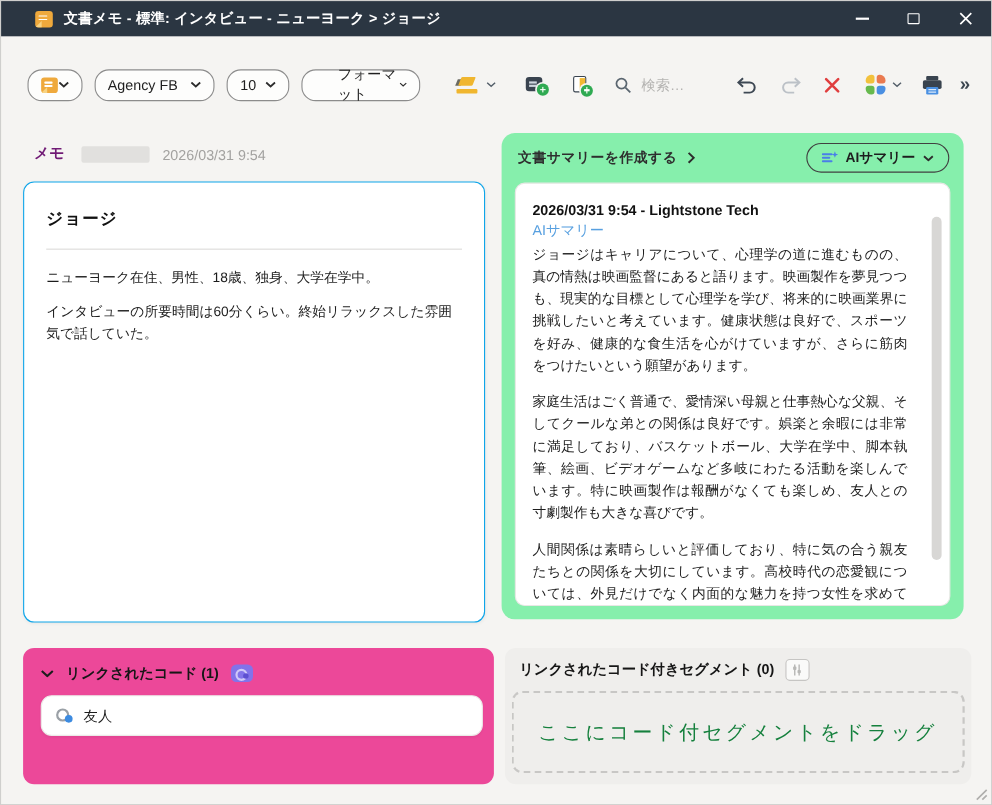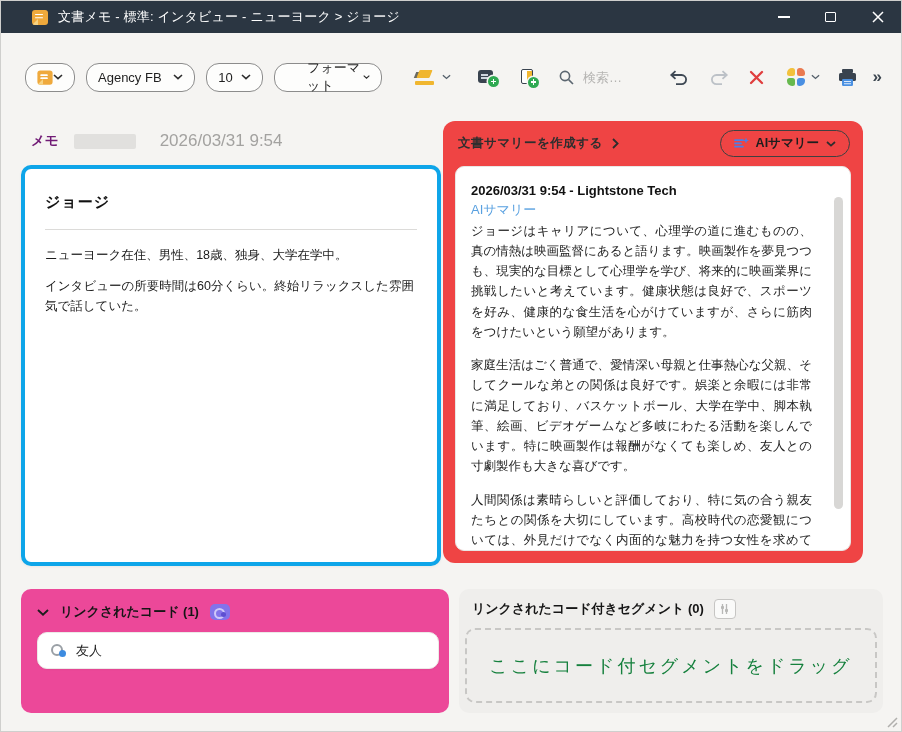--- a/index.html
+++ b/index.html
@@ -8,21 +8,21 @@
     font-family: "Liberation Sans", "DejaVu Sans", sans-serif;
     color:#222; overflow:hidden; position:relative;
     background:#f5f4f2;
   }
   .window { position:absolute; inset:0; border:1px solid #cfcfcd; }
 
   
   .titlebar { position:absolute; top:0; left:0; right:0; height:32px;
     background:#2b3642; display:flex; align-items:center; }
   .titlebar-icon { margin-left:31px; }
-  .win-title { color:#fff; font-size:13px; font-weight:400; margin-left:10px; letter-spacing:.2px; }
+  .win-title { color:#fff; font-size:13px; font-weight:700; margin-left:10px; letter-spacing:.2px; }
   .win-controls { margin-left:auto; display:flex; height:100%; }
   .win-btn { width:47px; height:100%; display:flex; align-items:center; justify-content:center; cursor:default; }
   .min-glyph { width:12px; height:2px; background:#fff; }
   .max-glyph { width:11px; height:10px; border:1.6px solid #fff; border-radius:1px; }
 
   
   .memo-ico { position:relative; width:16px; height:15px; background:#efa93c; border-radius:3px; display:inline-block; flex:none; }
   .memo-ico:before { content:""; position:absolute; left:3px; top:4px; width:8px; height:1.8px; background:#fff; border-radius:1px;
      box-shadow:0 3.2px 0 #fff; }
   .memo-ico:after { content:""; position:absolute; left:0; bottom:0; border-style:solid; border-width:0 0 6px 6px;
@@ -62,33 +62,33 @@
   .quad .q2 { background:#ea7a50; border-top-right-radius:5px; }
   .quad .q3 { background:#67b94e; border-bottom-left-radius:5px; }
   .quad .q4 { background:#4a8fe2; border-bottom-right-radius:5px; }
 
   .more-glyph { font-size:17px; color:#3c4650; font-weight:700; letter-spacing:-1px; }
 
   
   .memo-head { position:absolute; top:130px; left:30px; display:flex; align-items:center; }
   .memo-label { font-size:13.5px; font-weight:700; color:#701a75; }
   .redacted { width:62px; height:15px; background:#e1e0de; border-radius:2px; margin-left:15px; }
-  .memo-time { font-size:17px; color:#a3a2a0; margin-left:24px; }
+  .memo-time { font-size:13px; color:#a3a2a0; margin-left:12px; }
 
   
   .memo-card { position:absolute; left:20px; top:164px; width:420px; height:401px;
-    background:#fff; border:4px solid #0ea5e9; border-radius:10px; padding:24px 20px;
+    background:#fff; border:1px solid #0ea5e9; border-radius:10px; padding:24px 20px;
     box-shadow:0 1px 3px rgba(0,0,0,.05); }
   .memo-title { font-size:15px; font-weight:700; color:#111; letter-spacing:1px; }
   .memo-divider { height:1px; background:#dcdbd9; margin:17px 0 15px; }
   .memo-card p { font-size:12.5px; line-height:1.6; color:#1c1c1c; margin-bottom:11px; }
 
   
-  .summary-panel { position:absolute; left:442px; top:120px; width:420px; height:442px;
-    background:#ef4444; border-radius:12px; }
+  .summary-panel { position:absolute; left:455px; top:120px; width:420px; height:442px;
+    background:#86efac; border-radius:12px; }
   .summary-head { height:45px; display:flex; align-items:center; padding:0 13px 0 15px; }
   .summary-head-link { display:flex; align-items:center; gap:9px; font-size:12.5px; font-weight:700; color:#2e2e2e; letter-spacing:.5px; cursor:default; }
   .ai-btn { margin-left:auto; display:flex; align-items:center; gap:7px; border:1.4px solid #404040; border-radius:14px;
     background:transparent; padding:4px 13px; font-size:12.5px; font-weight:700; color:#1e1e1e; cursor:default;
     font-family:"Liberation Sans","DejaVu Sans",sans-serif; }
   .summary-card { position:absolute; left:12px; top:45px; width:396px; height:385px;
     background:#fff; border:1px solid #e8e7e5; border-radius:9px; padding:15px 38px 14px 15px; overflow:hidden; }
   .entry-title { font-size:13px; font-weight:700; color:#111; line-height:1.45; }
   .entry-type { font-size:13px; color:#58a0e0; line-height:1.45; margin-bottom:1px; }
   .summary-card p { font-size:12.5px; line-height:1.62; color:#1d1d1d; text-align:justify; margin-bottom:13px; }

